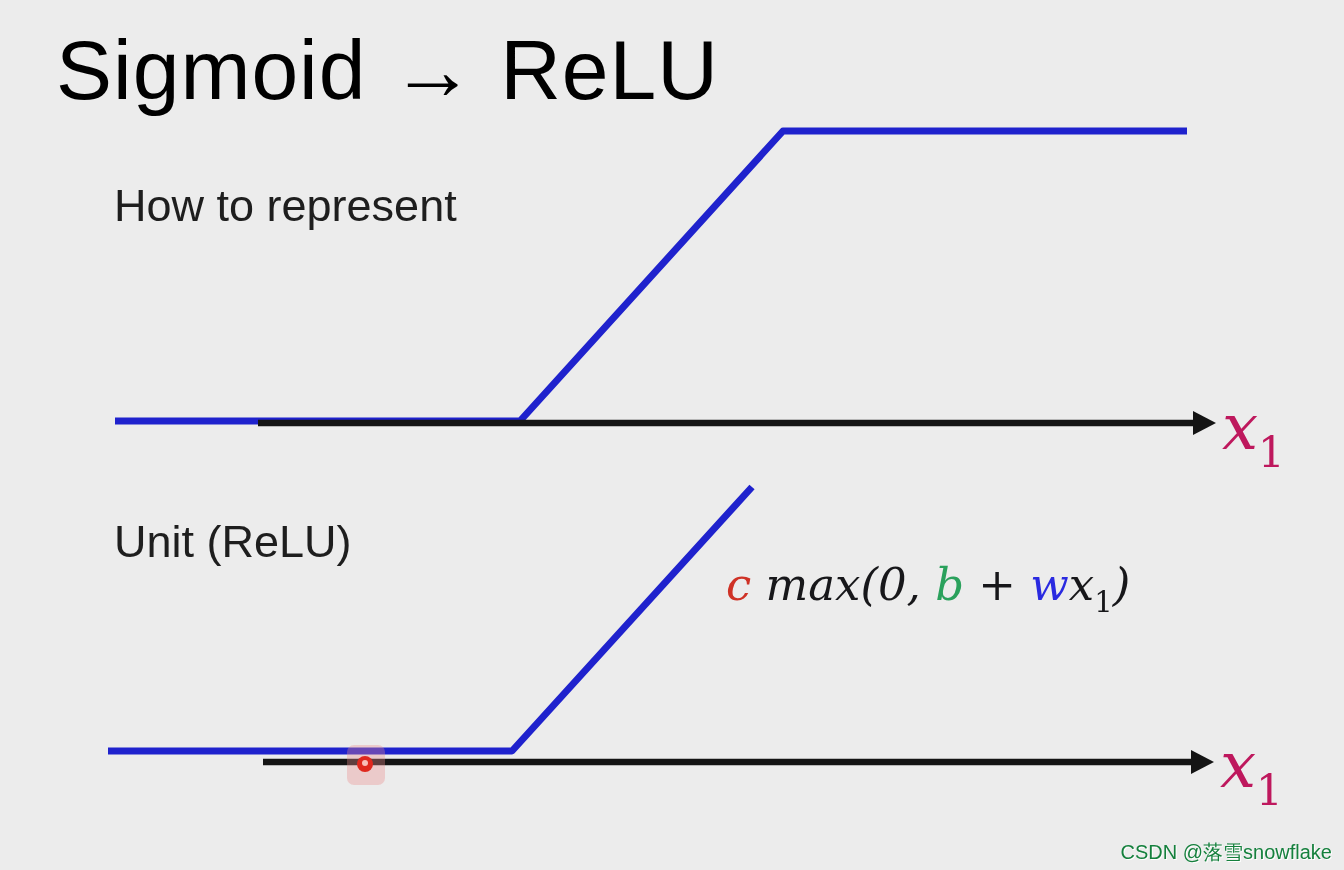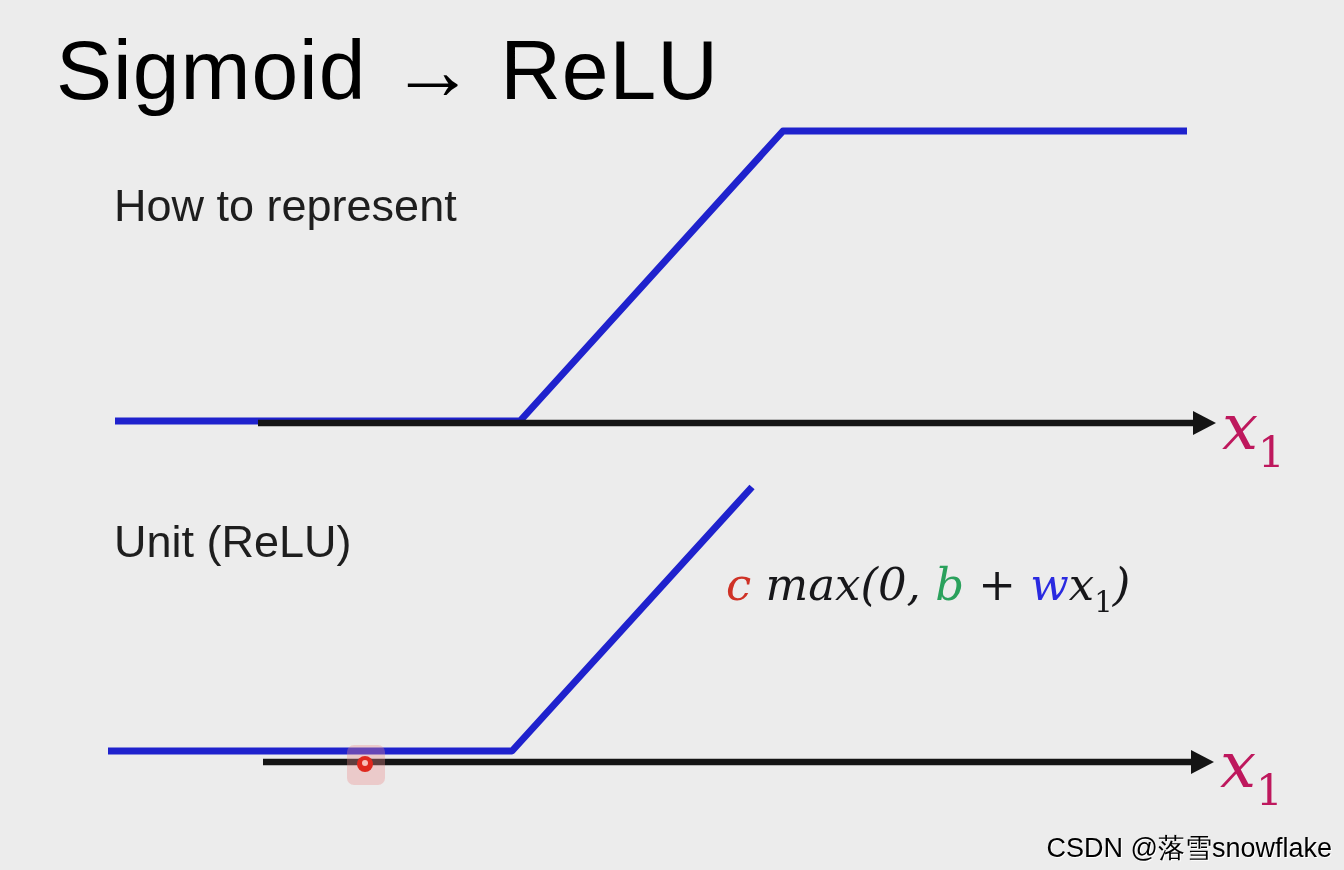--- a/index.html
+++ b/index.html
@@ -43,21 +43,21 @@
     position:absolute;
     font-family:"DejaVu Serif", serif; font-style:italic;
     font-size:64px; color:#be185d; white-space:pre;
   }
   .axis-label sub { font-size:42px; font-style:normal; vertical-align:-18px; line-height:0; }
   .axis-label.top    { left:1222px; top:390px; }
   .axis-label.bottom { left:1220px; top:728px; }
 
   .watermark {
     position:absolute; right:12px; bottom:4px;
-    font-size:27px; color:#000000;
+    font-size:20px; color:#15803d;
     text-shadow:1px 1px 0 #ffffff;
   }
 </style>
 </head>
 <body>
 
 <div class="stage">
 
   <div class="title">Sigmoid → ReLU</div>
 

